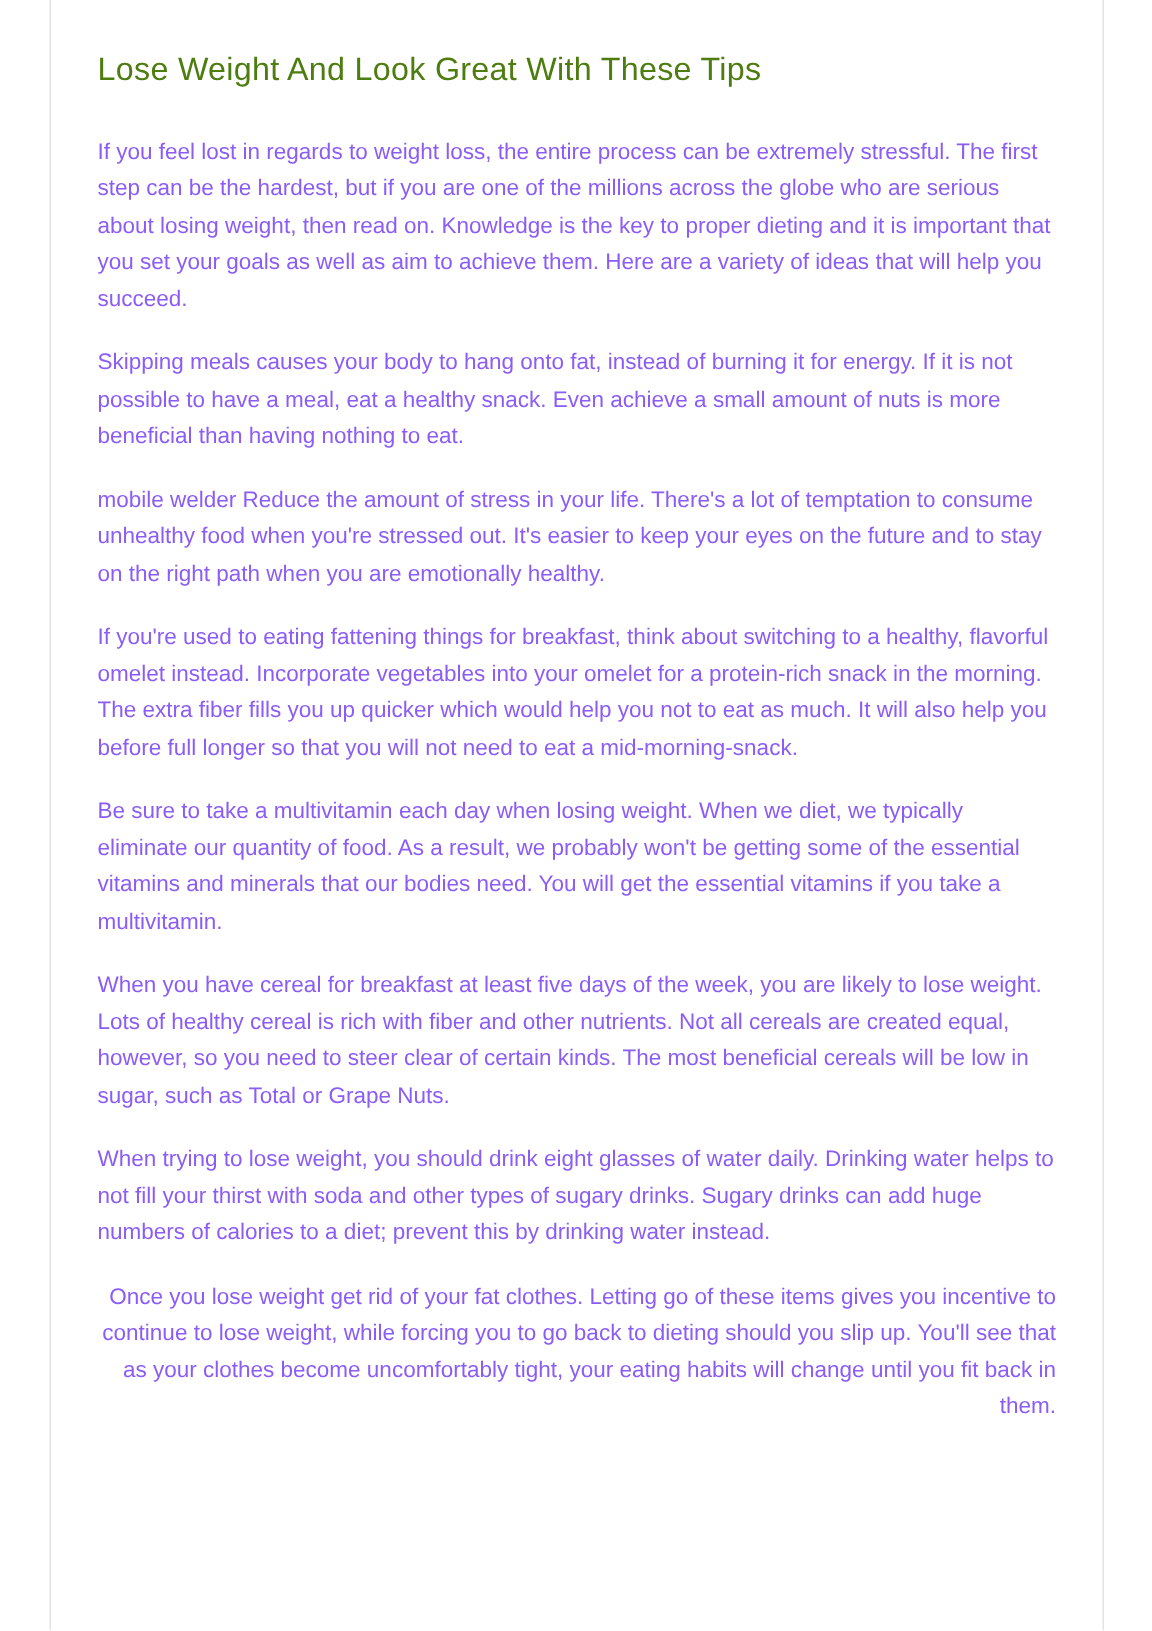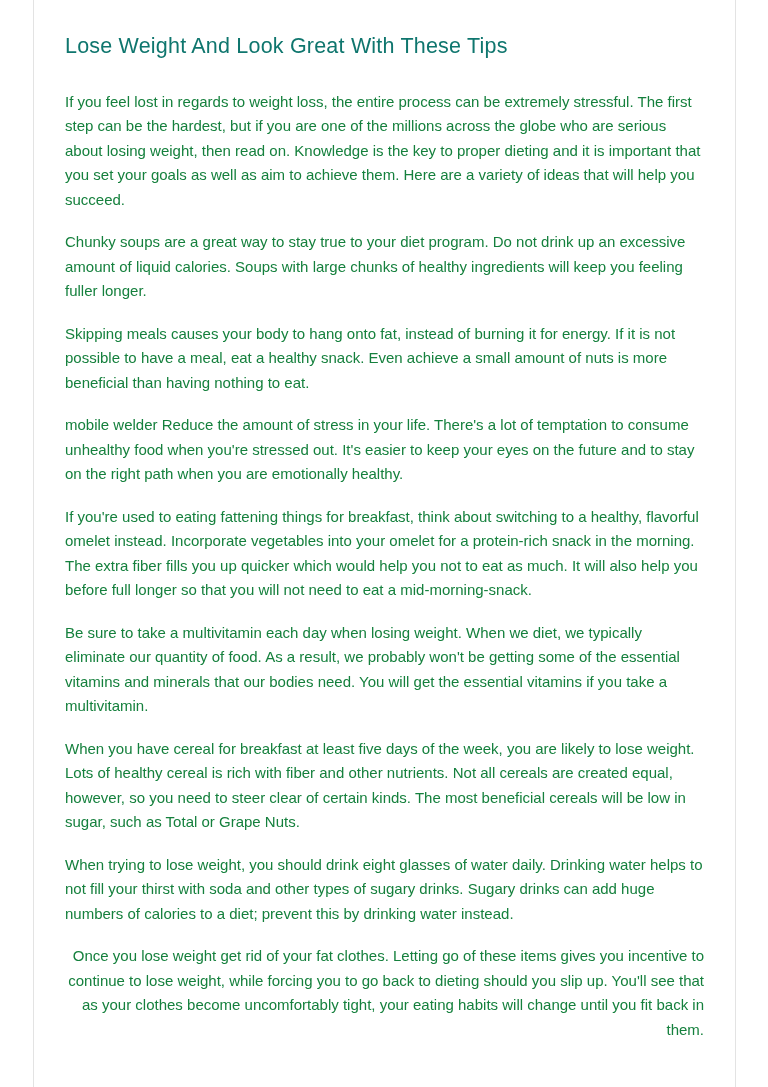--- a/index.html
+++ b/index.html
@@ -21,44 +21,43 @@
       margin-left: 33px;
       margin-right: 32px;
       height: 100%;
       border-left: 1px solid #e3e3e3;
       border-right: 1px solid #e3e3e3;
       padding: 34px 31px 20px 31px;
     }
     .doc-title {
       font-size: 21.5px;
       font-weight: 400;
-      color: #0f766e;
+      color: #4d7c0f;
       margin: 0 0 30px 0;
       letter-spacing: 0.2px;
       line-height: 1.2;
     }
     .para {
       font-size: 15px;
       line-height: 24.5px;
-      color: #15803d;
+      color: #8b5cf6;
       margin: 0 0 18px 0;
     }
     .para:last-child {
       margin-bottom: 0;
       text-align: right;
     }
   </style>
 </head>
 <body>
 
 <div class="page">
   <div class="page-inner">
     <h1 class="doc-title">Lose Weight And Look Great With These Tips</h1>
     <p class="para">If you feel lost in regards to weight loss, the entire process can be extremely stressful. The first step can be the hardest, but if you are one of the millions across the globe who are serious about losing weight, then read on. Knowledge is the key to proper dieting and it is important that you set your goals as well as aim to achieve them. Here are a variety of ideas that will help you succeed.</p>
-    <p class="para">Chunky soups are a great way to stay true to your diet program. Do not drink up an excessive amount of liquid calories. Soups with large chunks of healthy ingredients will keep you feeling fuller longer.</p>
     <p class="para">Skipping meals causes your body to hang onto fat, instead of burning it for energy. If it is not possible to have a meal, eat a healthy snack. Even achieve a small amount of nuts is more beneficial than having nothing to eat.</p>
     <p class="para">mobile welder Reduce the amount of stress in your life. There's a lot of temptation to consume unhealthy food when you're stressed out. It's easier to keep your eyes on the future and to stay on the right path when you are emotionally healthy.</p>
     <p class="para">If you're used to eating fattening things for breakfast, think about switching to a healthy, flavorful omelet instead. Incorporate vegetables into your omelet for a protein-rich snack in the morning. The extra fiber fills you up quicker which would help you not to eat as much. It will also help you before full longer so that you will not need to eat a mid-morning-snack.</p>
     <p class="para">Be sure to take a multivitamin each day when losing weight. When we diet, we typically eliminate our quantity of food. As a result, we probably won't be getting some of the essential vitamins and minerals that our bodies need. You will get the essential vitamins if you take a multivitamin.</p>
     <p class="para">When you have cereal for breakfast at least five days of the week, you are likely to lose weight. Lots of healthy cereal is rich with fiber and other nutrients. Not all cereals are created equal, however, so you need to steer clear of certain kinds. The most beneficial cereals will be low in sugar, such as Total or Grape Nuts.</p>
     <p class="para">When trying to lose weight, you should drink eight glasses of water daily. Drinking water helps to not fill your thirst with soda and other types of sugary drinks. Sugary drinks can add huge numbers of calories to a diet; prevent this by drinking water instead.</p>
     <p class="para">Once you lose weight get rid of your fat clothes. Letting go of these items gives you incentive to continue to lose weight, while forcing you to go back to dieting should you slip up. You'll see that as your clothes become uncomfortably tight, your eating habits will change until you fit back in them.</p>
   </div>
 </div>
 

